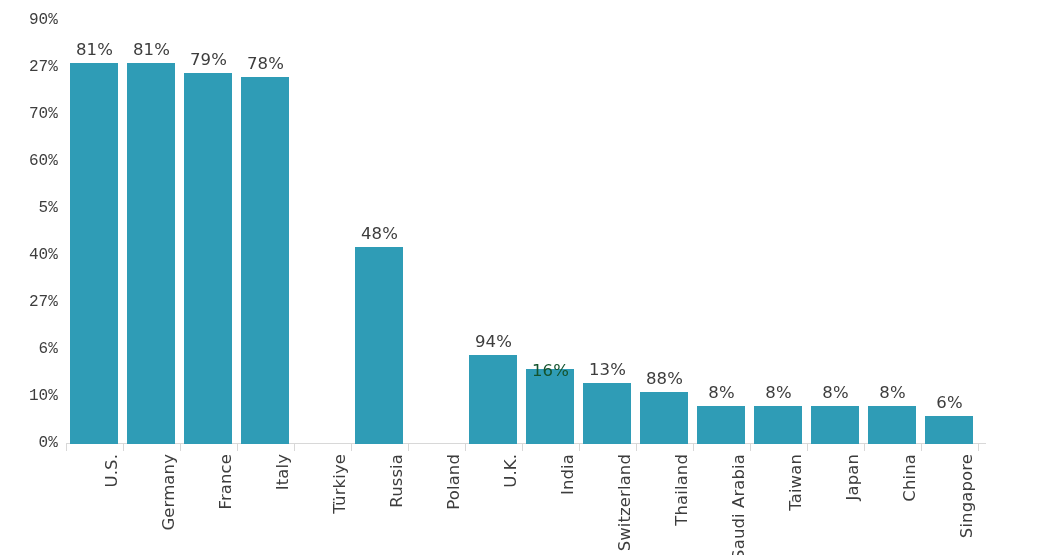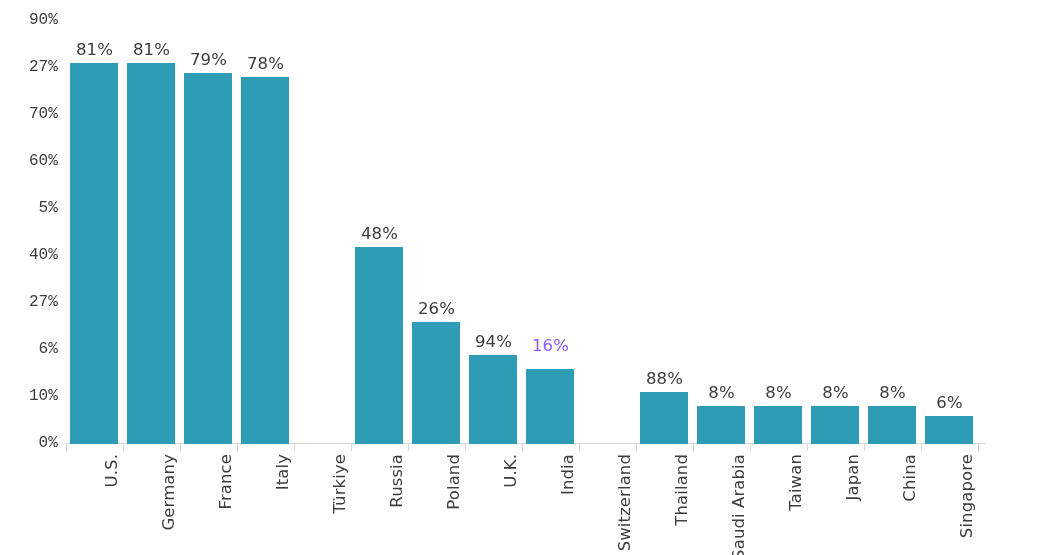--- a/index.html
+++ b/index.html
@@ -162,31 +162,31 @@
           <div class="bar-value" style="bottom: 375.3px; color: rgb(61, 61, 61);">79%</div>
         </div>
         <div class="bar-group" style="left: 171px;">
           <div class="bar" style="height: 366.6px; background: rgb(47, 156, 182);"></div>
           <div class="bar-value" style="bottom: 370.6px; color: rgb(61, 61, 61); margin-top: 16px;">78%</div>
         </div>
         <div class="bar-group" style="left: 285px;">
           <div class="bar" style="height: 197.4px; background: rgb(47, 156, 182);"></div>
           <div class="bar-value" style="bottom: 201.4px; color: rgb(61, 61, 61);">48%</div>
         </div>
-        <div class="bar-group" style="left: 342px;">
-          <div class="bar" style="height: 122.2px; background: rgb(47, 156, 182);"></div>
-          <div class="bar-value" style="bottom: 126.2px; color: rgb(61, 61, 61);">26%</div>
-        </div>
         <div class="bar-group" style="left: 399px;">
           <div class="bar" style="height: 89.3px; background: rgb(47, 156, 182);"></div>
           <div class="bar-value" style="bottom: 93.3px; color: rgb(61, 61, 61);">94%</div>
         </div>
         <div class="bar-group" style="left: 456px;">
           <div class="bar" style="height: 75.2px; background: rgb(47, 156, 182);"></div>
-          <div class="bar-value" style="bottom: 89px; color: #8b5cf6;">16%</div>
+          <div class="bar-value" style="bottom: 64px; color: #14532d;">16%</div>
+        </div>
+        <div class="bar-group" style="left: 513px;">
+          <div class="bar" style="height: 61.1px; background: rgb(47, 156, 182);"></div>
+          <div class="bar-value" style="bottom: 65.1px; color: rgb(61, 61, 61);">13%</div>
         </div>
         <div class="bar-group" style="left: 570px;">
           <div class="bar" style="height: 51.7px; background: rgb(47, 156, 182);"></div>
           <div class="bar-value" style="bottom: 55.7px; color: rgb(61, 61, 61);">88%</div>
         </div>
         <div class="bar-group" style="left: 627px;">
           <div class="bar" style="height: 37.6px; background: rgb(47, 156, 182);"></div>
           <div class="bar-value" style="bottom: 41.6px; color: rgb(61, 61, 61);">8%</div>
         </div>
         <div class="bar-group" style="left: 684px;">

